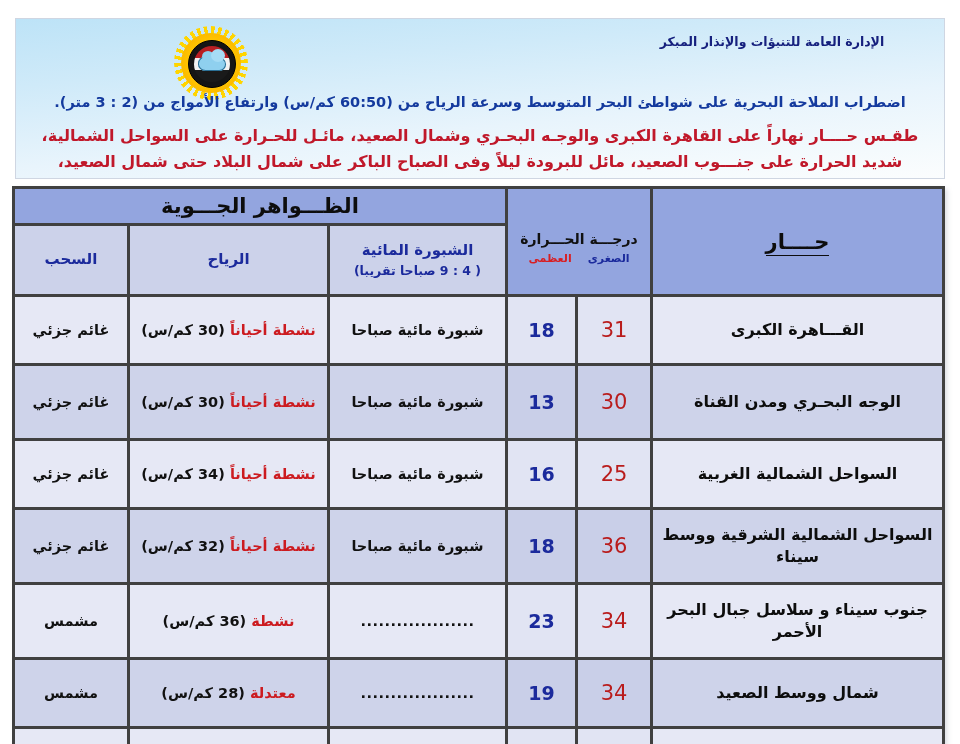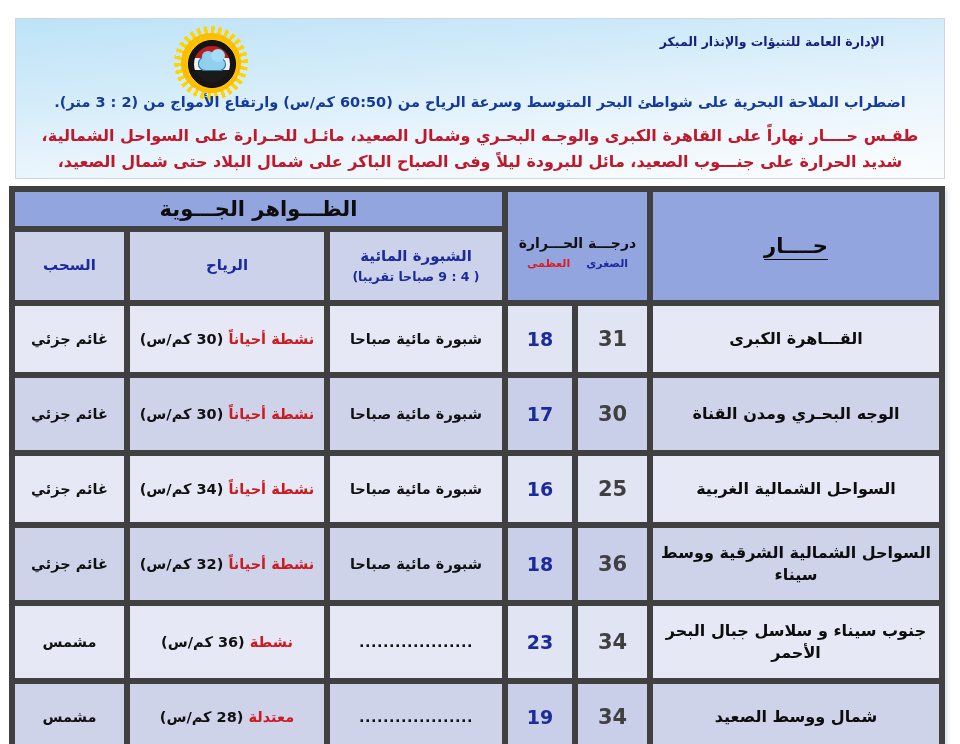--- a/index.html
+++ b/index.html
@@ -199,21 +199,21 @@
     box-shadow: 2px 3px 5px rgba(120,124,150,0.28);
     background: #fff;
   }
   table.wx {
     border-collapse: collapse;
     table-layout: fixed;
     width: 930px;
     direction: rtl;
   }
   table.wx td, table.wx th {
-    border: 6px solid #404040;
+    border: 3px solid #404040;
     padding: 0;
     vertical-align: middle;
     text-align: center;
   }
 
   
   col.c-region { width: 292px; }
   col.c-max    { width: 75px; }
   col.c-min    { width: 70px; }
   col.c-fog    { width: 178px; }
@@ -281,22 +281,22 @@
 
   td.cell-region {
     font-size: 16px;
     font-weight: bold;
     color: #0d0d0d;
     line-height: 1.38;
     padding: 6px 8px;
   }
   td.cell-max {
     font-size: 21px;
-    font-weight: bold;
-    color: #404040;
+    font-weight: normal;
+    color: #b91c1c;
   }
   td.cell-min {
     font-size: 19px;
     font-weight: bold;
     color: #1b2a9c;
   }
   tr.row-a td.cell-max, tr.row-a td.cell-min { background: #e1e4f3; }
   tr.row-b td.cell-max, tr.row-b td.cell-min { background: #c9cfe8; }
 
   td.cell-fog {
@@ -388,21 +388,21 @@
             <td class="cell-region">القـــاهرة الكبرى</td>
             <td class="cell-max">31</td>
             <td class="cell-min">18</td>
             <td class="cell-fog">شبورة مائية صباحا</td>
             <td class="cell-wind"><span class="hot">نشطة أحياناً</span> <span>(30 كم/س)</span></td>
             <td class="cell-cloud">غائم جزئي</td>
           </tr>
           <tr class="data-row row-b tall">
             <td class="cell-region">الوجه البحـري ومدن القناة</td>
             <td class="cell-max">30</td>
-            <td class="cell-min">17</td>
+            <td class="cell-min">13</td>
             <td class="cell-fog">شبورة مائية صباحا</td>
             <td class="cell-wind"><span class="hot">نشطة أحياناً</span> <span>(30 كم/س)</span></td>
             <td class="cell-cloud">غائم جزئي</td>
           </tr>
           <tr class="data-row row-a">
             <td class="cell-region">السواحل الشمالية الغربية</td>
             <td class="cell-max">25</td>
             <td class="cell-min">16</td>
             <td class="cell-fog">شبورة مائية صباحا</td>
             <td class="cell-wind"><span class="hot">نشطة أحياناً</span> <span>(34 كم/س)</span></td>

